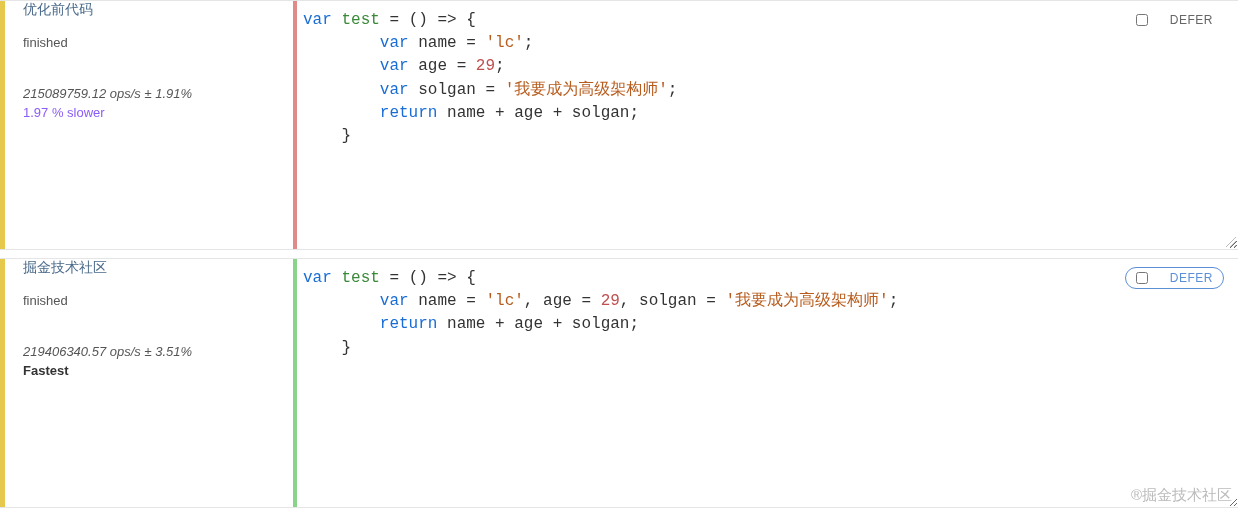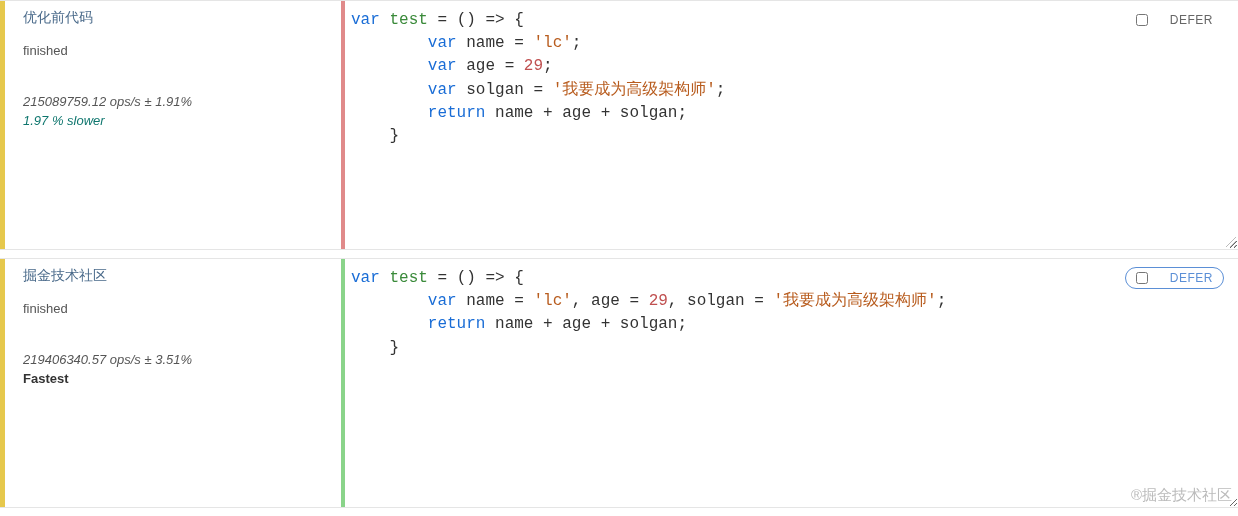--- a/index.html
+++ b/index.html
@@ -17,45 +17,44 @@
       position: relative;
       min-height: 250px;
       margin-bottom: 8px;
     }
     .left-bar {
       width: 5px;
       background: #e6c84c;
       flex-shrink: 0;
     }
     .info-panel {
-      width: 336px;
-      padding: 8px 18px 18px 18px;
+      width: 288px;
+      padding: 0 18px 18px 18px;
       background: #fff;
       flex-shrink: 0;
     }
     .title {
       color: #4a6a8a;
       font-size: 14px;
       margin-bottom: 16px;
     }
     .status {
       color: #555;
       font-size: 13px;
       margin-bottom: 36px;
     }
     .ops {
       color: #555;
       font-size: 13px;
       margin-bottom: 4px;
       font-style: italic;
     }
     .note {
-      color: #0f766e;
+      color: #8b5cf6;
       font-size: 13px;
-      font-style: italic;
     }
     .note.fastest {
       font-style: normal;
       font-weight: bold;
       color: #333;
     }
     .code-panel {
       flex: 1;
       display: flex;
       position: relative;

